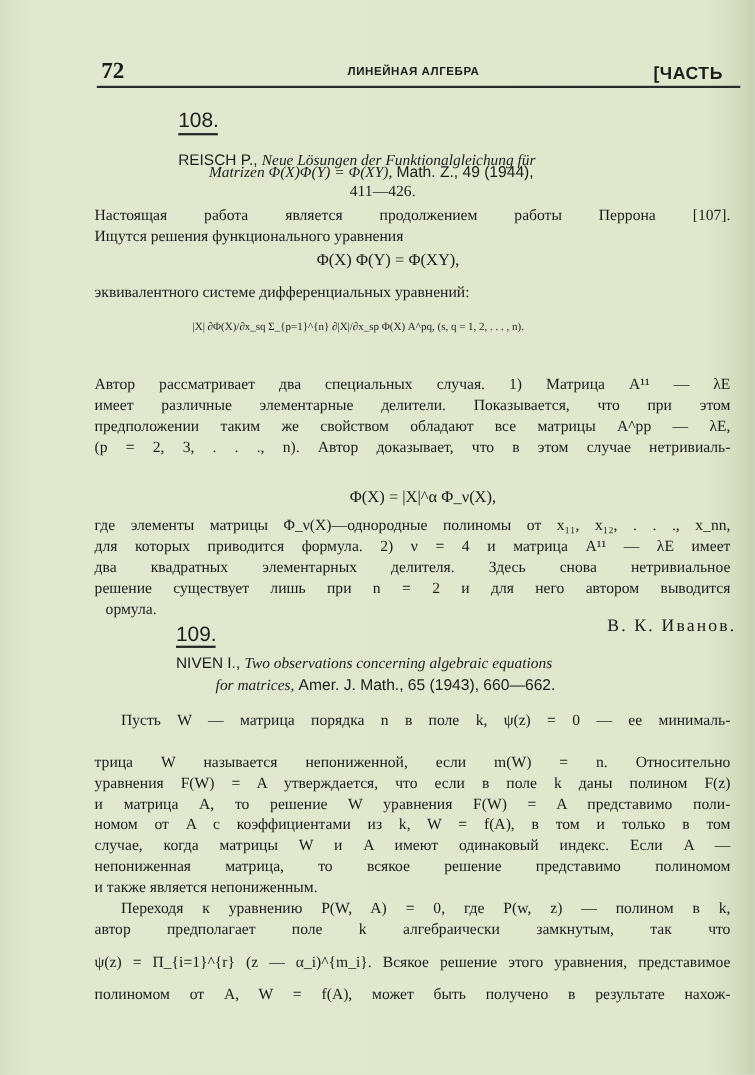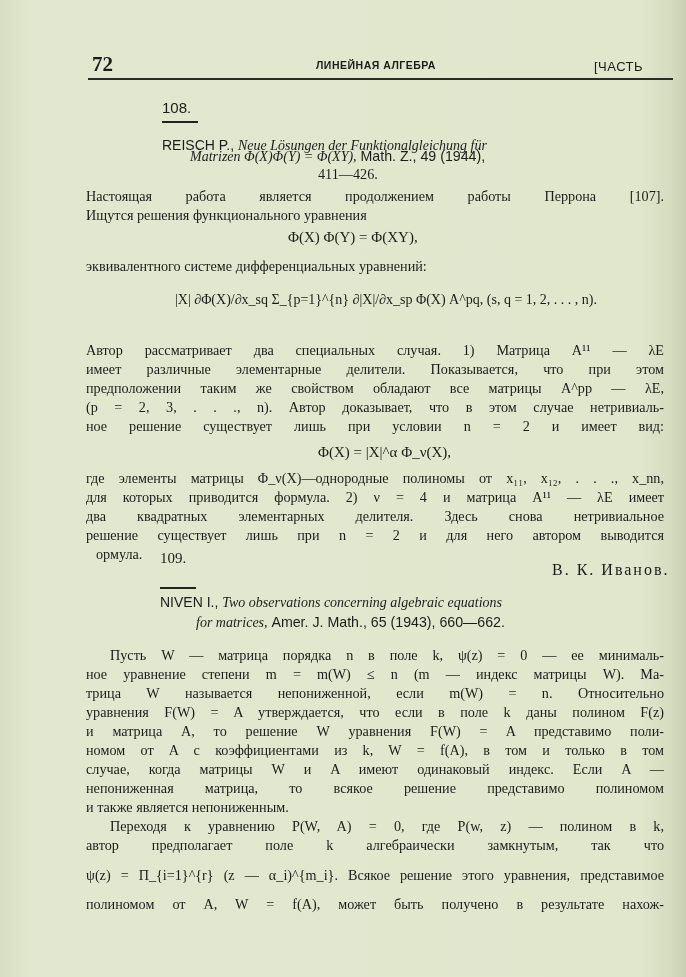--- a/index.html
+++ b/index.html
@@ -10,23 +10,23 @@
     color: #1c1c1c;
     position: relative;
   }
   .page {
     position: absolute; left: 0; top: 0; width: 686px; height: 977px;
     background: linear-gradient(90deg, #d6dec2 0px, #e1e8cf 30px, #e0e7cd 640px, #d4dbbf 672px, #c9cfb3 686px);
   }
   .abs { position: absolute; white-space: nowrap; }
   .header-num { left: 92px; top: 52px; font-size: 21px; font-weight: bold; }
   .header-title { left: 316px; top: 59px; font-size: 10.5px; font-family: "Liberation Sans", sans-serif; font-weight: bold; letter-spacing: 0.5px; }
-  .header-part { left: 594px; top: 59px; font-size: 13px; font-family: "Liberation Sans", sans-serif; font-weight: normal; letter-spacing: 0.5px; }
+  .header-part { left: 594px; top: 59px; font-size: 16px; font-family: "Liberation Sans", sans-serif; font-weight: bold; letter-spacing: 0.5px; }
   .header-rule { left: 88px; top: 78px; width: 585px; height: 2px; background: #2a2a2a; }
-  .entry-num { font-family: "Liberation Sans", sans-serif; font-size: 15px; }
+  .entry-num { font-family: "Liberation Sans", sans-serif; font-size: 19px; }
   .entry-rule { height: 2px; background: #222; width: 36px; }
   .ref { font-family: "Liberation Sans", sans-serif; font-size: 14px; }
   .ref i { font-family: "Liberation Serif", serif; }
   .line { font-size: 14.2px; }
   .just { display: block; text-align: justify; text-align-last: justify; }
   .formula { font-size: 15px; }
   .sig { letter-spacing: 2px; font-size: 16px; }
 </style>
 </head>
 <body>
@@ -50,72 +50,66 @@
     <span class="line">Math. Z., 49 (1944),</span>
   </div>
   <div class="abs line" style="left:318px; top:166px;">411—426.</div>
 
   <div class="abs line" style="left:86px; top:188px; width:578px;">
       <span class="just">Настоящая работа является продолжением работы Перрона [107].</span>
     </div>
   <div class="abs line" style="left:86px; top:207px;">Ищутся решения функционального уравнения</div>
   <div class="abs formula" style="left:288px; top:229px;">Φ(X) Φ(Y) = Φ(XY),</div>
   <div class="abs line" style="left:86px; top:258px;">эквивалентного системе дифференциальных уравнений:</div>
-  <div class="abs formula" style="left:175px; top:292px; font-size:14px;">|X| ∂Φ(X)/∂x_sq Σ_{p=1}^{n} ∂|X|/∂x_sp Φ(X) A^pq,  (s, q = 1, 2, . . . , n).</div>
+  <div class="abs formula" style="left:175px; top:292px; font-size:10px;">|X| ∂Φ(X)/∂x_sq Σ_{p=1}^{n} ∂|X|/∂x_sp Φ(X) A^pq,  (s, q = 1, 2, . . . , n).</div>
 
   <div class="abs line" style="left:86px; top:342px; width:578px;">
       <span class="just">Автор рассматривает два специальных случая. 1) Матрица A¹¹ — λE</span>
     </div>
   <div class="abs line" style="left:86px; top:361px; width:578px;">
       <span class="just">имеет различные элементарные делители. Показывается, что при этом</span>
     </div>
   <div class="abs line" style="left:86px; top:380px; width:578px;">
       <span class="just">предположении таким же свойством обладают все матрицы A^pp — λE,</span>
     </div>
   <div class="abs line" style="left:86px; top:399px; width:578px;">
       <span class="just">(p = 2, 3, . . ., n). Автор доказывает, что в этом случае нетривиаль-</span>
-    </div>
-  <div class="abs line" style="left:86px; top:418px; width:578px;">
-      <span class="just">ное решение существует лишь при условии n = 2 и имеет вид:</span>
     </div>
   <div class="abs formula" style="left:318px; top:444px;">Φ(X) = |X|^α Φ_ν(X),</div>
 
   <div class="abs line" style="left:86px; top:470px; width:578px;">
       <span class="just">где элементы матрицы Φ_ν(X)—однородные полиномы от x₁₁, x₁₂, . . ., x_nn,</span>
     </div>
   <div class="abs line" style="left:86px; top:489px; width:578px;">
       <span class="just">для которых приводится формула. 2) ν = 4 и матрица A¹¹ — λE имеет</span>
     </div>
   <div class="abs line" style="left:86px; top:508px; width:578px;">
       <span class="just">два квадратных элементарных делителя. Здесь снова нетривиальное</span>
     </div>
   <div class="abs line" style="left:86px; top:527px; width:578px;">
       <span class="just">решение существует лишь при n = 2 и для него автором выводится</span>
     </div>
   <div class="abs line" style="left:96px; top:546px;">ормула.</div>
 
   <div class="abs sig" style="left:552px; top:561px;">В. К. Иванов.</div>
 
-  <div class="abs entry-num" style="left:160px; top:550px;font-family:Liberation Serif, serif;">109.</div>
+  <div class="abs entry-num" style="left:160px; top:567px;">109.</div>
   <div class="abs entry-rule" style="left:160px; top:587px;"></div>
 
   <div class="abs ref" style="left:160px; top:594px;">
     <span>NIVEN I.,</span>
     <i>Two observations concerning algebraic equations</i>
   </div>
   <div class="abs ref" style="left:196px; top:614px;">
     <i>for matrices,</i>
     <span class="line">Amer. J. Math., 65 (1943), 660—662.</span>
   </div>
 
   <div class="abs line" style="left:110px; top:647px; width:554px;">
       <span class="just">Пусть W — матрица порядка n в поле k, ψ(z) = 0 — ее минималь-</span>
-    </div>
-  <div class="abs line" style="left:86px; top:666px; width:578px;">
-      <span class="just">ное уравнение степени m = m(W) ≤ n (m — индекс матрицы W). Ма-</span>
     </div>
   <div class="abs line" style="left:86px; top:685px; width:578px;">
       <span class="just">трица W называется непониженной, если m(W) = n. Относительно</span>
     </div>
   <div class="abs line" style="left:86px; top:704px; width:578px;">
       <span class="just">уравнения F(W) = A утверждается, что если в поле k даны полином F(z)</span>
     </div>
   <div class="abs line" style="left:86px; top:723px; width:578px;">
       <span class="just">и матрица A, то решение W уравнения F(W) = A представимо поли-</span>
     </div>

